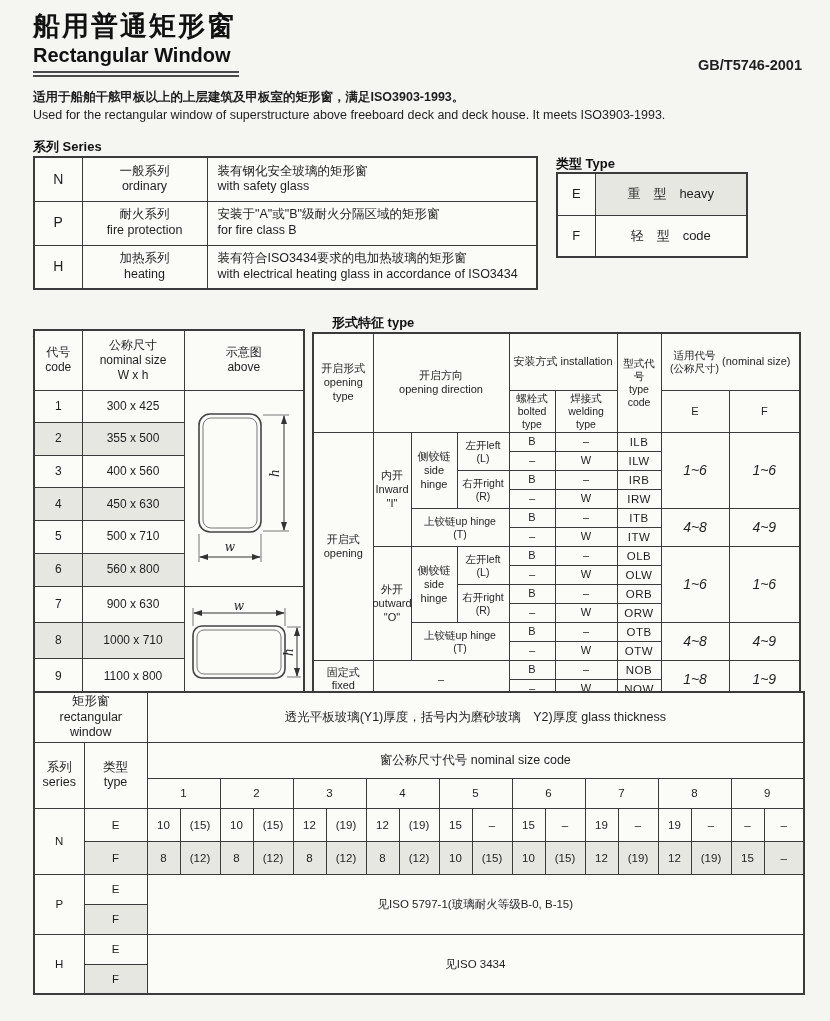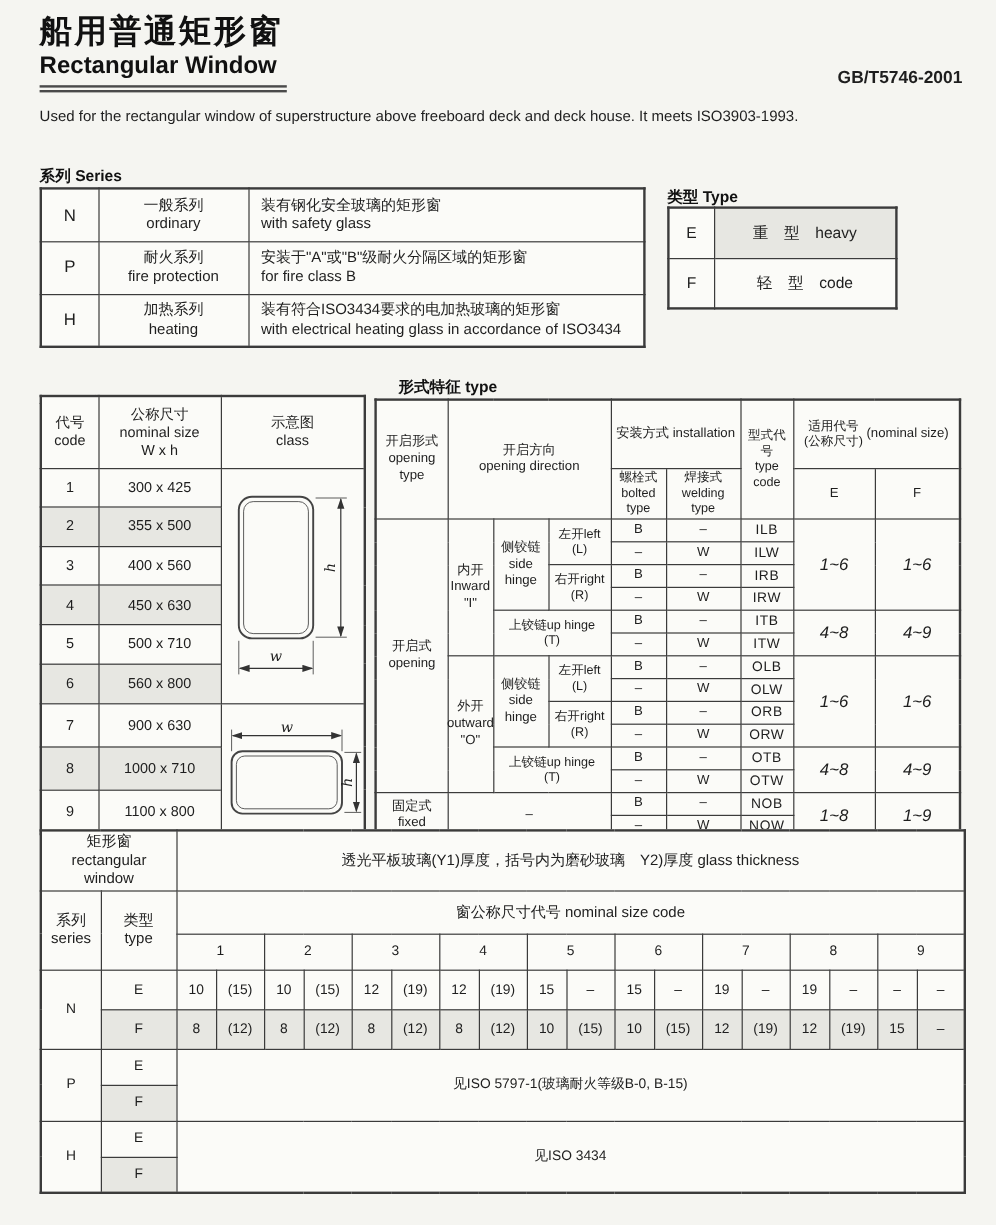--- a/index.html
+++ b/index.html
@@ -83,20 +83,21 @@
   .gap2 { line-height: 1.9; }
 </style>
 </head>
 <body>
 
 <div class="abs title-cn">船用普通矩形窗</div>
 <div class="abs title-en">Rectangular Window</div>
 <div class="abs title-rule"></div>
 <div class="abs std-code">GB/T5746-2001</div>
 <div class="abs intro">
+  <div class="cn">适用于船舶干舷甲板以上的上层建筑及甲板室的矩形窗，满足ISO3903-1993。</div>
   <div class="en">Used for the rectangular window of superstructure above freeboard deck and deck house. It meets ISO3903-1993.</div>
 </div>
 
 <div class="abs sec-label" style="left:33px; top:138px;">系列 Series</div>
 <table class="abs tbl series-table">
   <colgroup>
       <col style="width:48px">
       <col style="width:125px">
       <col style="width:330px">
     </colgroup>
@@ -151,21 +152,21 @@
       <col style="width:120px">
     </colgroup>
   <tbody>
       <tr class="hdr">
     <td>代号
 code</td>
     <td>公称尺寸
 nominal size
 W x h</td>
     <td>示意图
-class</td>
+above</td>
   </tr>
   <tr class="r">
     <td>1</td>
     <td>300 x 425</td>
     <td class="fig" rowspan="6">
       <svg width="118" height="176" viewBox="0 0 118 176">
         <defs>
           <marker id="pa" markerWidth="9" markerHeight="8" refX="8" refY="3" orient="auto-start-reverse" markerUnits="userSpaceOnUse">
             <path d="M0,0 L9,3 L0,6 Z" fill="#333"></path>
           </marker>

